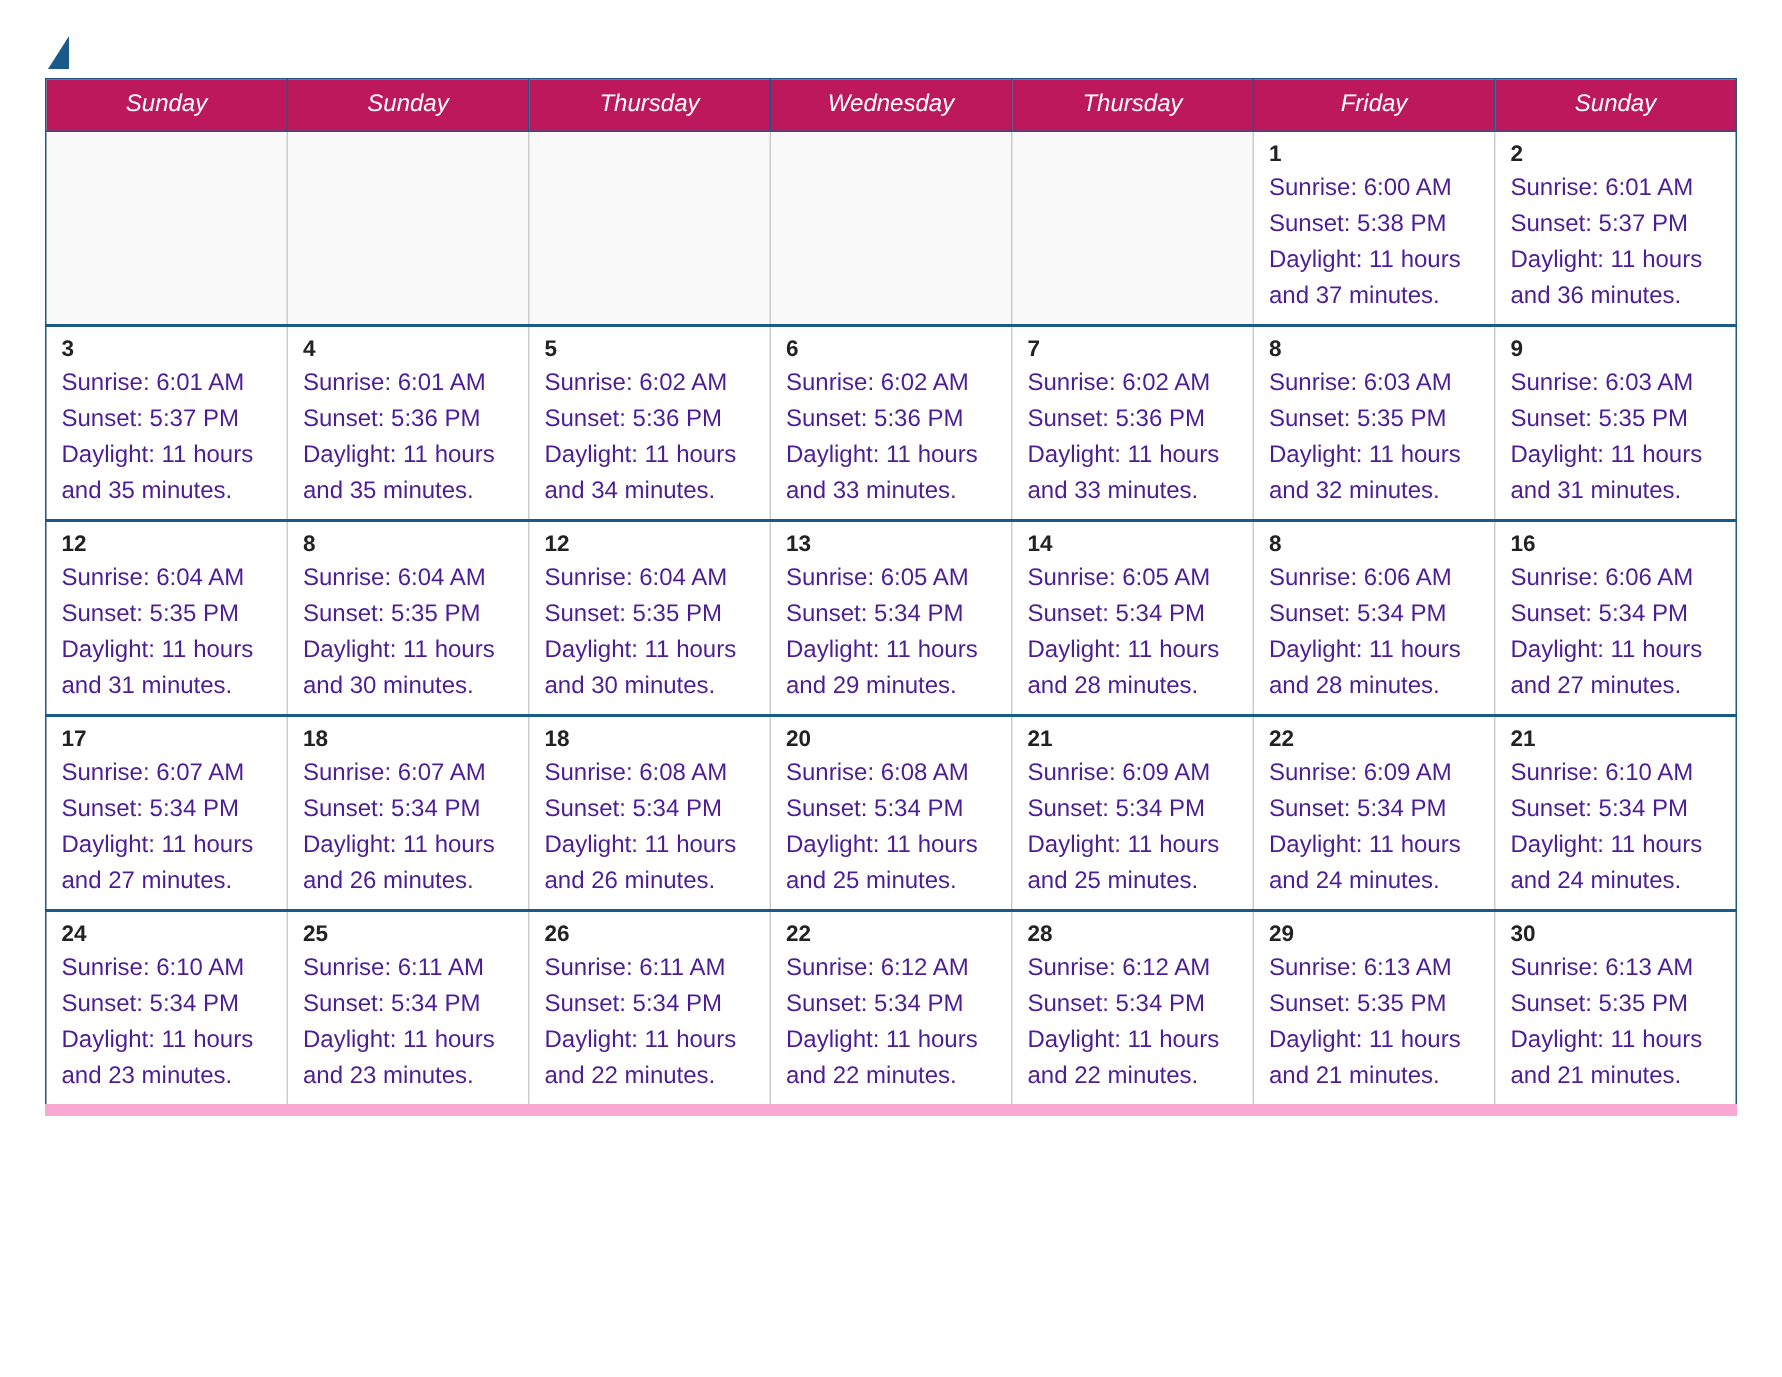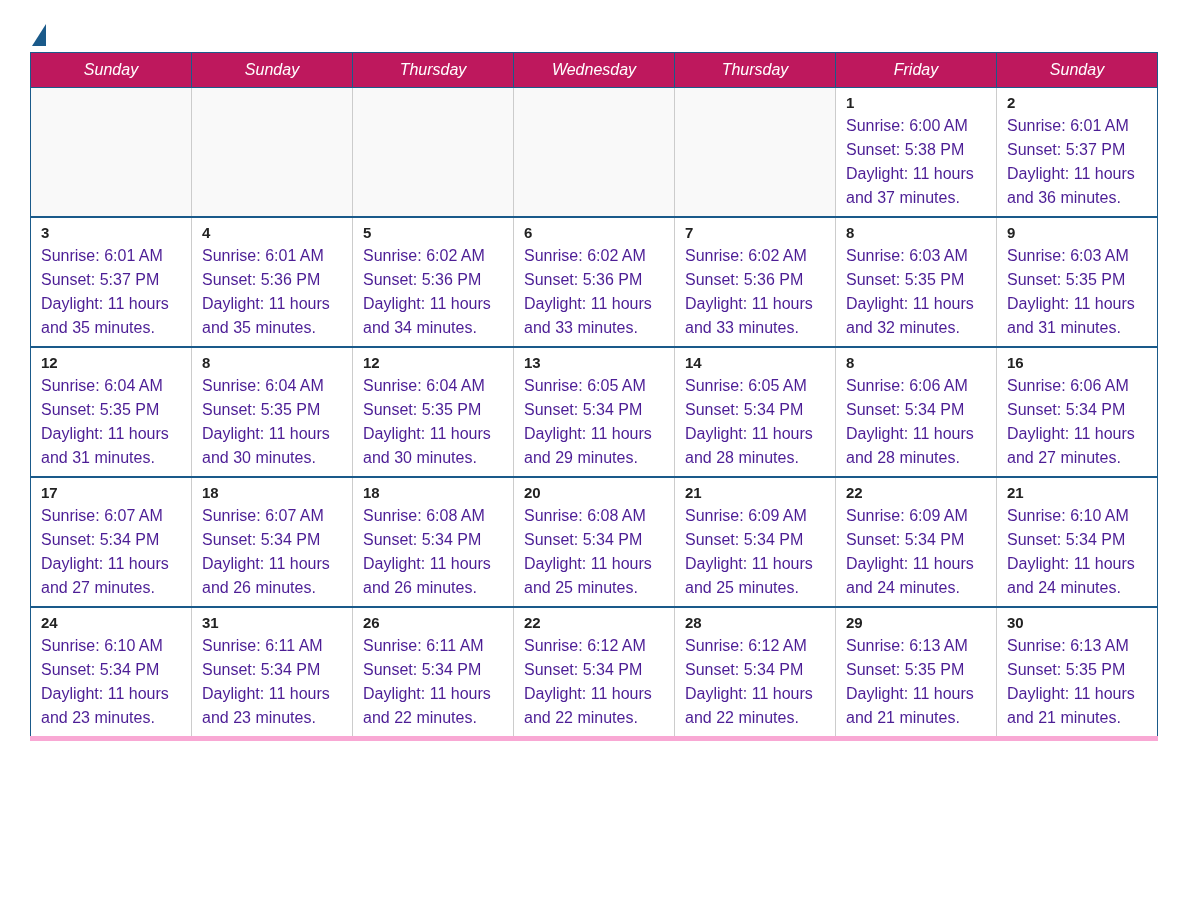--- a/index.html
+++ b/index.html
@@ -102,21 +102,21 @@
       color: #222;
       display: block;
       margin-bottom: 3px;
     }
     .day-info {
       font-size: 16px;
       color: #4c1d95;
       line-height: 1.5;
     }
     tbody tr:last-child {
-      border-bottom: 5px solid #f9a8d4;
+      border-bottom: 8px solid #f9a8d4;
       margin-top: 33px;
     }
     .empty-cell {
       background: #f9f9f9;
     }
   </style>
 </head>
 <body>
 
 <div class="header-area">
@@ -298,21 +298,21 @@
         </td>
       </tr>
       <tr>
         <td>
           <span class="day-number">24</span>
           <div class="day-info" style="white-space: pre-line;">Sunrise: 6:10 AM
 Sunset: 5:34 PM
 Daylight: 11 hours and 23 minutes.</div>
         </td>
         <td>
-          <span class="day-number">31</span>
+          <span class="day-number">25</span>
           <div class="day-info" style="white-space: pre-line;">Sunrise: 6:11 AM
 Sunset: 5:34 PM
 Daylight: 11 hours and 23 minutes.</div>
         </td>
         <td>
           <span class="day-number">26</span>
           <div class="day-info" style="white-space: pre-line;">Sunrise: 6:11 AM
 Sunset: 5:34 PM
 Daylight: 11 hours and 22 minutes.</div>
         </td>

